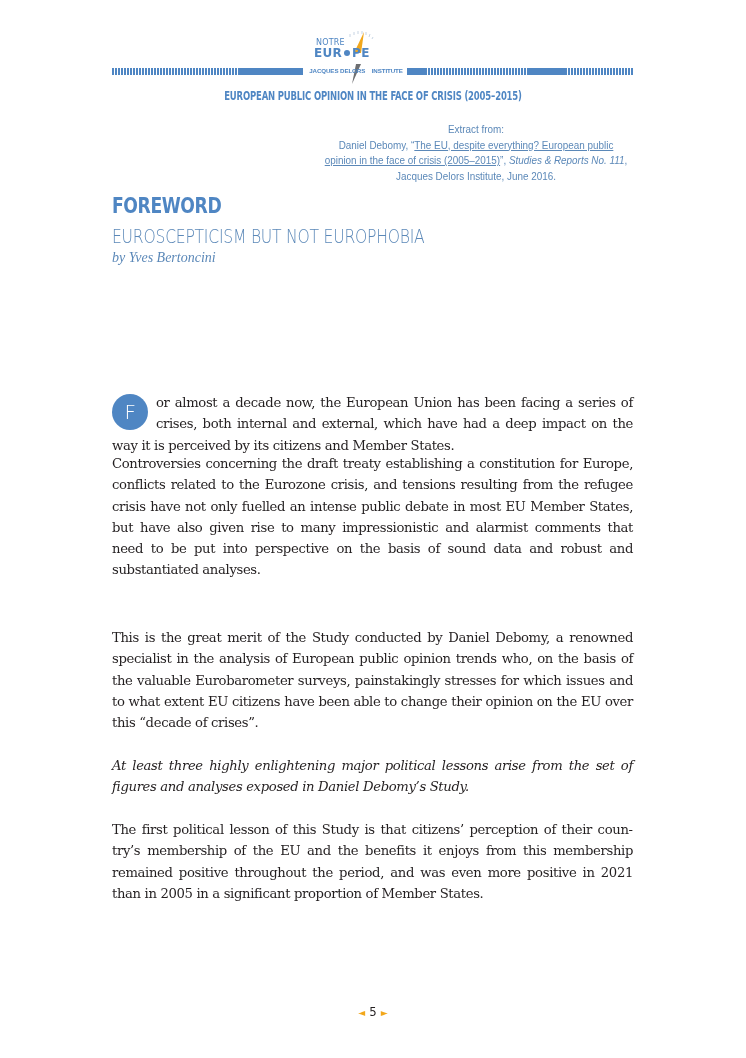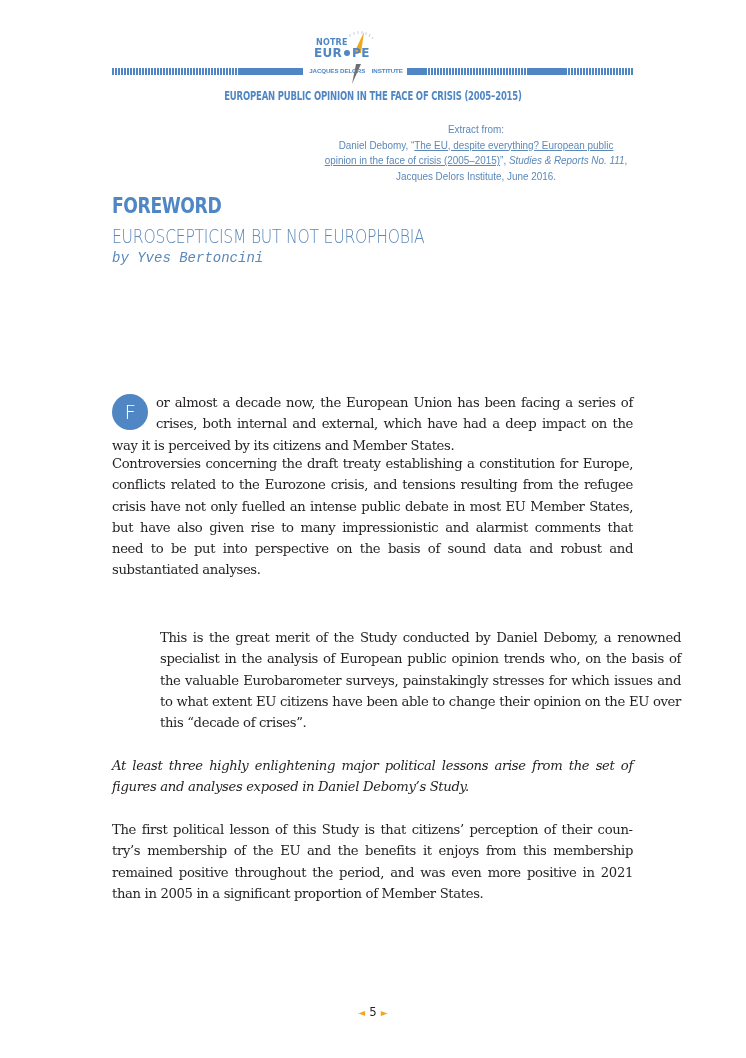--- a/index.html
+++ b/index.html
@@ -4,41 +4,41 @@
 <style>
   html, body { margin: 0; padding: 0; background: #ffffff; }
   body { width: 746px; height: 1058px; position: relative; overflow: hidden; font-family: "DejaVu Serif", serif; color: #231f20; }
 
   
   .hbar { position: absolute; top: 68px; height: 7px; }
   .stripe { background: repeating-linear-gradient(90deg, #4f86c3 0 2px, #ffffff 2px 3px); }
   .solid { background: #4f86c3; }
 
   .logo { position: absolute; left: 306px; top: 24px; width: 100px; height: 58px; }
-  .logo-notre { position: absolute; left: 10px; top: 14px; font-family: "DejaVu Sans", sans-serif; font-weight: bold; font-size: 8px; color: #4f86c3; letter-spacing: 0.2px; }
+  .logo-notre { position: absolute; left: 10px; top: 14px; font-family: "DejaVu Sans", sans-serif; font-weight: normal; font-size: 8px; color: #4f86c3; letter-spacing: 0.2px; }
   .logo-europe { position: absolute; left: 8px; top: 22px; font-family: "DejaVu Sans", sans-serif; font-weight: bold; font-size: 12px; color: #4f86c3; letter-spacing: 0.3px; }
   .logo-europe .dot { display: inline-block; width: 6px; height: 6px; border-radius: 50%; background: #4f86c3; margin: 0 2px 2px 2px; vertical-align: middle; }
   .logo-sub { position: absolute; left: 0; top: 43px; width: 100px; text-align: center; font-family: "Liberation Sans Narrow", "Liberation Sans", sans-serif; font-size: 6.2px; color: #4f86c3; font-weight: bold; letter-spacing: -0.1px; white-space: nowrap; }
   .logo-svg { position: absolute; left: 0; top: 0; }
 
   .running-title { position: absolute; left: 0; width: 746px; top: 89px; text-align: center; font-family: "DejaVu Sans Condensed", "DejaVu Sans", sans-serif; font-weight: bold; font-size: 11.5px; color: #4f86c3; letter-spacing: -0.2px; transform: scaleX(0.82); transform-origin: center; }
 
   .extract { position: absolute; left: 300px; top: 122px; width: 352px; text-align: center; font-family: "Liberation Sans", sans-serif; font-size: 11.5px; color: #5b88b8; line-height: 15.5px; transform: scaleX(0.86); transform-origin: center top; }
   .extract a { color: #5b88b8; text-decoration: underline; }
   .extract em { font-style: italic; }
 
   .h-foreword { position: absolute; left: 112px; top: 194px; font-family: "DejaVu Sans", sans-serif; font-weight: bold; font-size: 21px; color: #4f86c3; letter-spacing: -0.5px; transform: scaleX(0.82); transform-origin: left top; }
   .h-sub { position: absolute; left: 112px; top: 224px; font-family: "DejaVu Sans", sans-serif; font-weight: 300; font-size: 20px; color: #5b88b8; letter-spacing: -0.3px; transform: scaleX(0.78); transform-origin: left top; }
-  .h-by { position: absolute; left: 112px; top: 250px; font-family: Liberation Mono, monospace; font-style: italic; font-size: 14px; color: #5b88b8; }
+  .h-by { position: absolute; left: 112px; top: 250px; font-family: Liberation Serif, serif; font-style: italic; font-size: 14px; color: #5b88b8; }
 
   .body-text { position: absolute; left: 112px; width: 521px; font-family: "DejaVu Serif", serif; font-size: 13.2px; line-height: 21.3px; color: #231f20; text-align: justify; letter-spacing: -0.35px; }
   .dropcap { float: left; width: 36px; height: 36px; border-radius: 50%; background: #4f86c3; color: #fff; font-family: "DejaVu Sans", sans-serif; font-size: 20px; line-height: 36px; text-align: center; margin: 2px 8px 0 0; font-weight: 300; }
   .p1 { top: 392px; }
   .p2 { top: 453px; }
-  .p3 { top: 627px; margin-left: 48px; }
+  .p3 { top: 627px; }
   .p4 { top: 755px; font-style: italic; }
   .p5 { top: 819px; }
 
   .footer { position: absolute; top: 1004px; left: 0; width: 746px; text-align: center; font-family: "DejaVu Sans Condensed", "DejaVu Sans", sans-serif; font-size: 13px; color: #231f20; }
   .footer .arrow { color: #f2a71b; font-size: 10px; vertical-align: middle; margin: 0 4px; }
 </style>
 </head>
 <body>
 
 <div class="hbar stripe" style="left:112px; width:128px;"></div>

